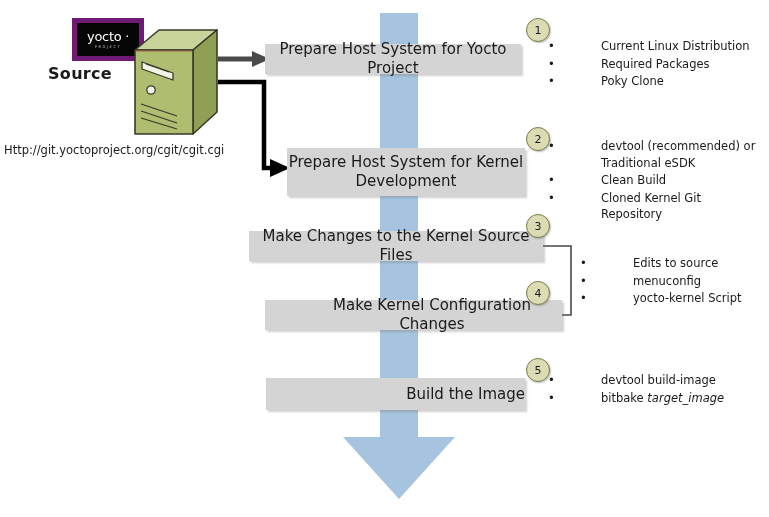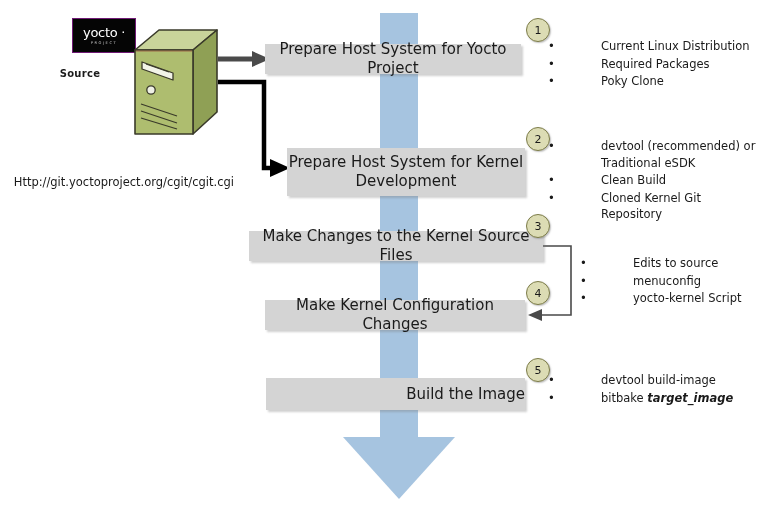--- a/index.html
+++ b/index.html
@@ -15,55 +15,55 @@
   #spine-arrow{
     left:343px;top:437px;width:0;height:0;
     border-left:56px solid transparent;
     border-right:56px solid transparent;
     border-top:62px solid #a6c4e0;
   }
 
   
   #yocto-logo{
     left:72px;top:18px;width:62px;height:33px;background:#050505;
-    border:1px solid #701a75;
+    border:5px solid #701a75;
     display:flex;flex-direction:column;align-items:center;justify-content:center;
   }
   #yocto-logo .y-word{
     color:#ffffff;font-size:13px;line-height:13px;letter-spacing:-0.3px;
     font-family:"DejaVu Sans","Liberation Sans",sans-serif;
   }
   #yocto-logo .y-sub{
     color:#cfcfcf;font-size:3.6px;line-height:6px;letter-spacing:1.6px;
     margin-top:1px;
   }
 
   
   #src-label{
     left:16px;top:64px;width:128px;text-align:center;
-    font-weight:bold;font-size:10px;line-height:19px;letter-spacing:0.3px;
+    font-weight:bold;font-size:16px;line-height:19px;letter-spacing:0.3px;
   }
   #src-url{
-    left:4px;top:143px;width:230px;text-align:right;font-size:11.5px;margin-top:32px;
+    left:4px;top:143px;width:230px;text-align:left;font-size:11.5px;
   }
 
   
   #server{left:133px;top:28px;width:86px;height:110px;}
 
   
   .pbox{
     background:#d4d4d4;
     box-shadow:2px 2px 2px rgba(120,120,120,.35);
     display:flex;align-items:center;justify-content:center;
     text-align:center;font-size:15px;line-height:19px;color:#1a1a1a;
   }
   #box1{left:265px;top:44px;width:256px;height:30px;}
   #box2{left:287px;top:148px;width:238px;height:48px;}
   #box3{left:233px;top:231px;width:294px;height:30px;margin-left:16px;}
-  #box4{left:265px;top:300px;width:260px;height:30px;}
+  #box4{left:265px;top:300px;width:260px;height:30px;padding-left:37px;}
   #box5{left:266px;top:378px;width:259px;height:32px;justify-content:flex-end;}
 
   
   .badge{
     width:22px;height:22px;border-radius:50%;
     background:#dcdcb4;border:1.4px solid #7d7d4a;
     display:flex;align-items:center;justify-content:center;
     font-size:11px;color:#1a1a1a;
     box-shadow:1px 1px 1.5px rgba(120,120,120,.45);
   }
@@ -71,21 +71,21 @@
   #badge2{left:526px;top:127px;}
   #badge3{left:526px;top:214px;}
   #badge4{left:526px;top:281px;}
   #badge5{left:526px;top:358px;}
 
   
   .blist{font-size:11.5px;line-height:16.5px;color:#1a1a1a;}
   .blist .bi{display:flex;margin-bottom:1px;}
   .blist .bi .dot{width:9px;flex:0 0 9px;}
   .blist .bi .btxt{flex:1;margin-left:44px;}
-  .blist .bi .btxt i{font-style:italic;font-weight:bold;}
+  .blist .bi .btxt i{font-style:italic;}
   #list1{left:548px;top:38px;width:214px;}
   #list2{left:548px;top:138px;width:214px;}
   #list34{left:580px;top:255px;width:180px;}
   #list5{left:548px;top:372px;width:214px;}
 
   svg{display:block;overflow:visible;}
 </style>
 </head>
 <body>
 

